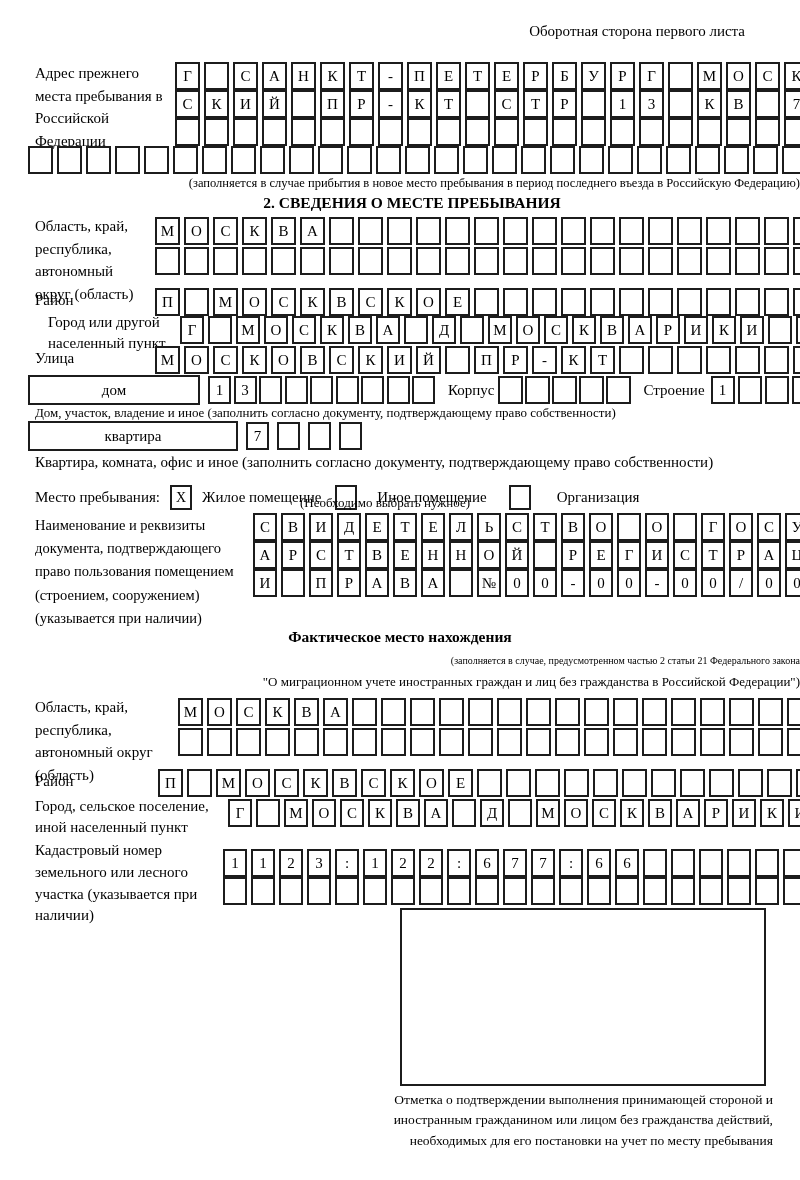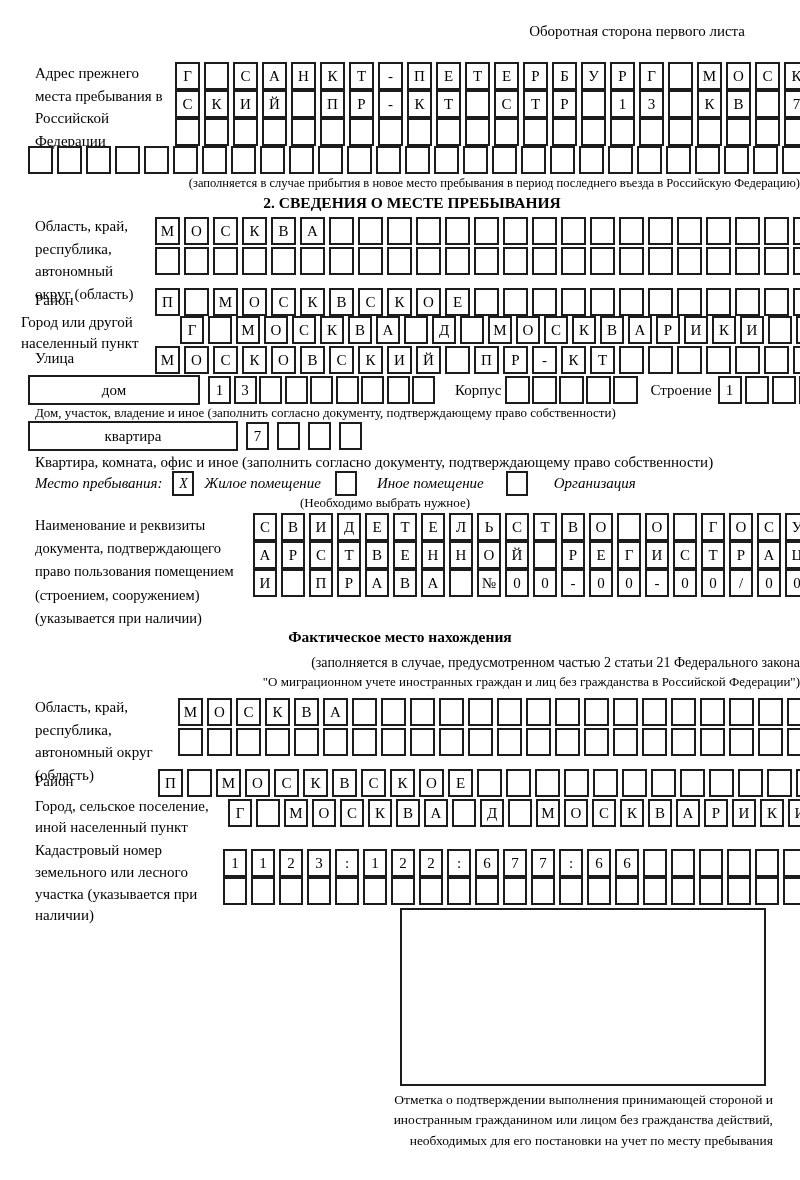--- a/index.html
+++ b/index.html
@@ -207,21 +207,21 @@
       <span class="cb"></span>
       <span class="cb"></span>
       <span class="cb"></span>
       <span class="cb"></span>
       <span class="cb"></span>
       <span class="cb"></span>
       <span class="cb"></span>
       <span class="cb"></span>
     </div>
 
-  <div class="abs lbl" style="top:312px;left:21px;width:140px;line-height:1.4;">Город или другой населенный пункт</div>
+  <div class="abs lbl" style="top:312px;left:48px;width:140px;line-height:1.4;">Город или другой населенный пункт</div>
   <div class="abs boxrow" style="top:316px;left:180px;--bw:20px;">
       <span class="cb">Г</span>
       <span class="cb"></span>
       <span class="cb">М</span>
       <span class="cb">О</span>
       <span class="cb">С</span>
       <span class="cb">К</span>
       <span class="cb">В</span>
       <span class="cb">А</span>
       <span class="cb"></span>
@@ -274,21 +274,21 @@
         <span class="cb">1</span>
         <span class="cb">3</span>
         <span class="cb"></span>
         <span class="cb"></span>
         <span class="cb"></span>
         <span class="cb"></span>
         <span class="cb"></span>
         <span class="cb"></span>
         <span class="cb"></span>
       </div>
-    <div class="lbl" style="margin-left:20px;margin-right:4px;font-family:Liberation Serif, serif;">Корпус</div>
+    <div class="lbl" style="margin-left:13px;margin-right:4px;font-family:Liberation Serif, serif;">Корпус</div>
     <div class="boxrow" style="--bw:21px;--gap:2px;">
         <span class="cb"></span>
         <span class="cb"></span>
         <span class="cb"></span>
         <span class="cb"></span>
         <span class="cb"></span>
       </div>
     <div class="lbl" style="margin-left:12px;margin-right:6px;">Строение</div>
     <div class="boxrow" style="--bw:20px;--gap:3px;">
         <span class="cb">1</span>
@@ -303,21 +303,21 @@
     <div class="lblbox" style="width:206px;">квартира</div>
     <div class="boxrow" style="margin-left:8px;--bw:19px;--gap:8px;">
         <span class="cb">7</span>
         <span class="cb"></span>
         <span class="cb"></span>
         <span class="cb"></span>
       </div>
   </div>
   <div class="abs" style="top:454px;left:35px;font-size:15px;">Квартира, комната, офис и иное (заполнить согласно документу, подтверждающему право собственности)</div>
 
-  <div class="abs rowflex" style="top:471px;left:35px;font-style:italic;">
+  <div class="abs rowflex" style="top:485px;left:35px;">
     <div class="chklabel">Место пребывания:</div>
     <span class="chkbox" style="margin-left:10px;">
       <span>X</span>
     </span>
     <div class="chklabel" style="margin-left:10px;">Жилое помещение</div>
     <span class="chkbox" style="margin-left:14px;">
       <span></span>
     </span>
     <div class="chklabel" style="margin-left:20px;">Иное помещение</div>
     <span class="chkbox" style="margin-left:22px;">
@@ -389,21 +389,21 @@
       <span class="cb">0</span>
       <span class="cb">-</span>
       <span class="cb">0</span>
       <span class="cb">0</span>
       <span class="cb">/</span>
       <span class="cb">0</span>
       <span class="cb">0</span>
     </div>
 
   <div class="abs title" style="top:628px;left:0;width:800px;">Фактическое место нахождения</div>
-  <div class="abs cap center" style="top:655px;left:0;width:800px;font-size:14px;">(заполняется в случае, предусмотренном частью 2 статьи 21 Федерального закона</div>
+  <div class="abs cap center" style="top:655px;left:0;width:800px;font-size:10px;">(заполняется в случае, предусмотренном частью 2 статьи 21 Федерального закона</div>
   <div class="abs cap center" style="top:674px;left:0;width:800px;font-size:13px;">"О миграционном учете иностранных граждан и лиц без гражданства в Российской Федерации")</div>
 
   <div class="abs lbl" style="top:696px;left:35px;width:130px;">Область, край, республика, автономный округ (область)</div>
   <div class="abs boxrow" style="top:698px;left:178px;">
       <span class="cb">М</span>
       <span class="cb">О</span>
       <span class="cb">С</span>
       <span class="cb">К</span>
       <span class="cb">В</span>
       <span class="cb">А</span>

